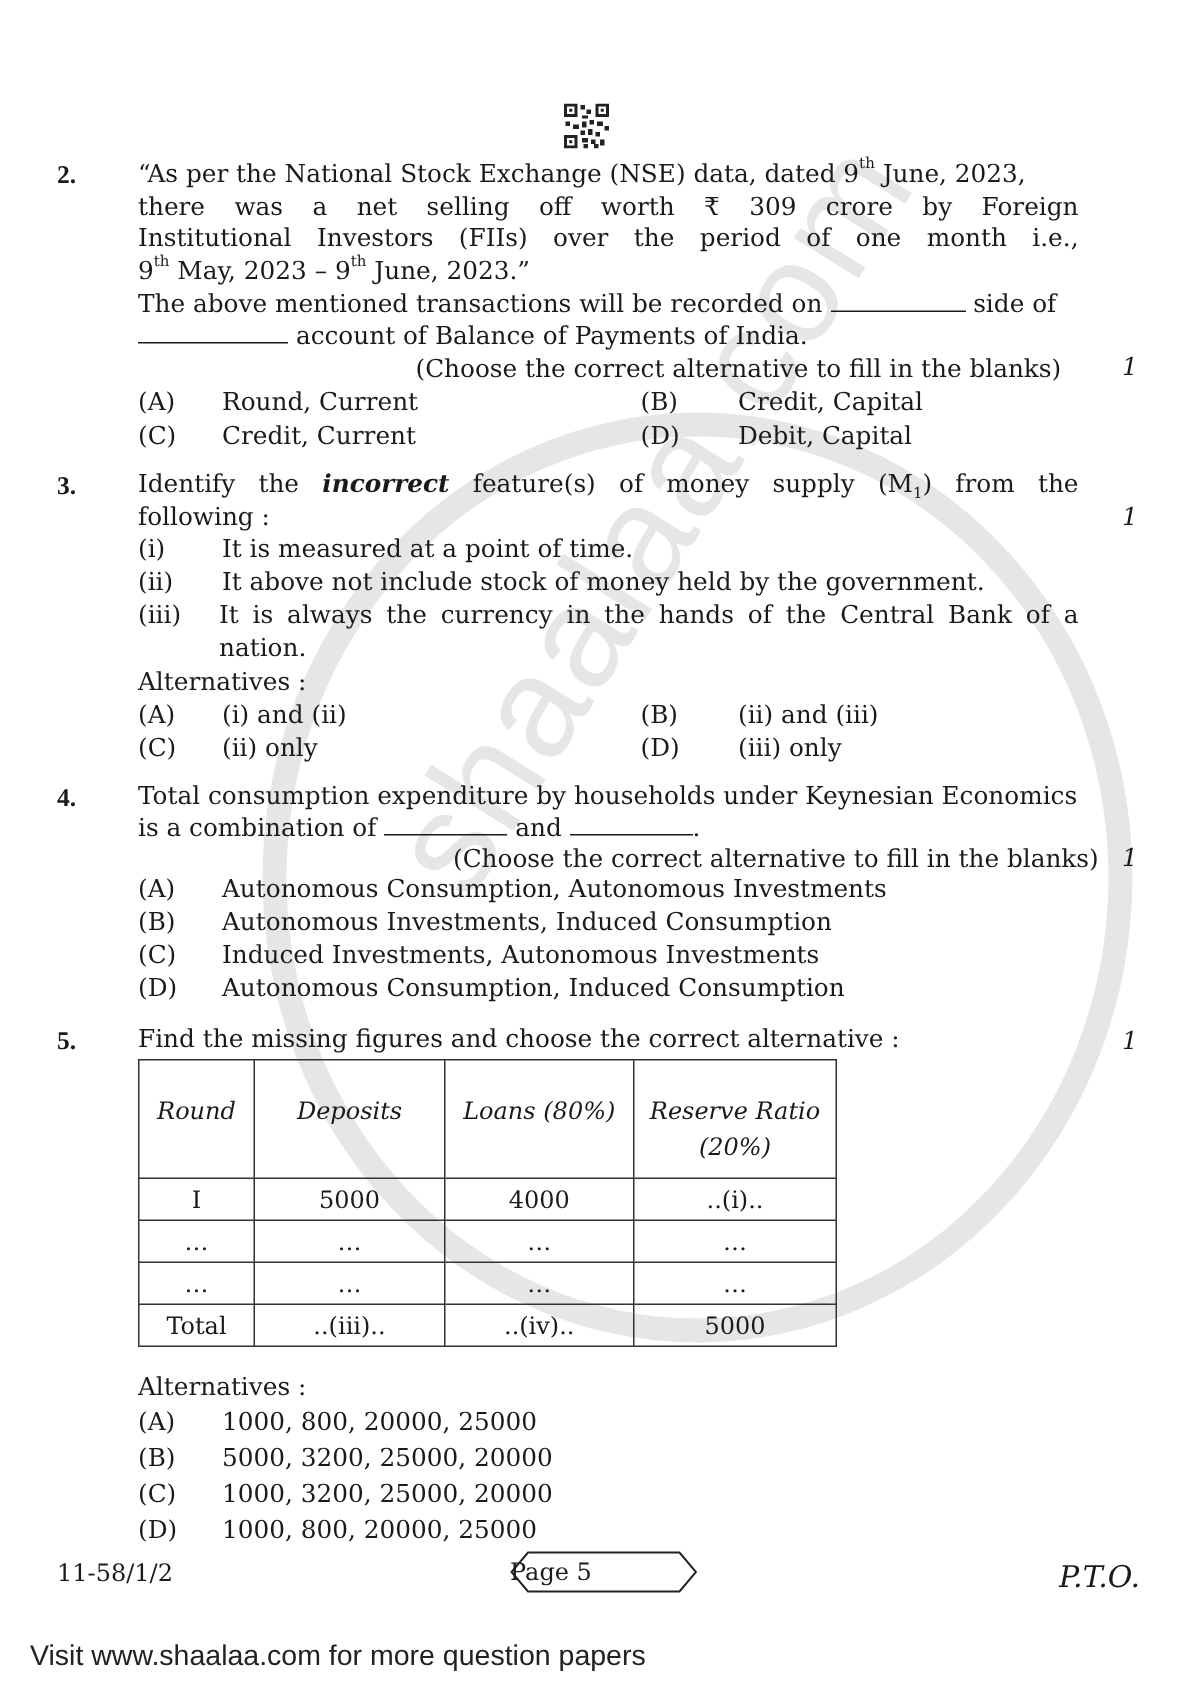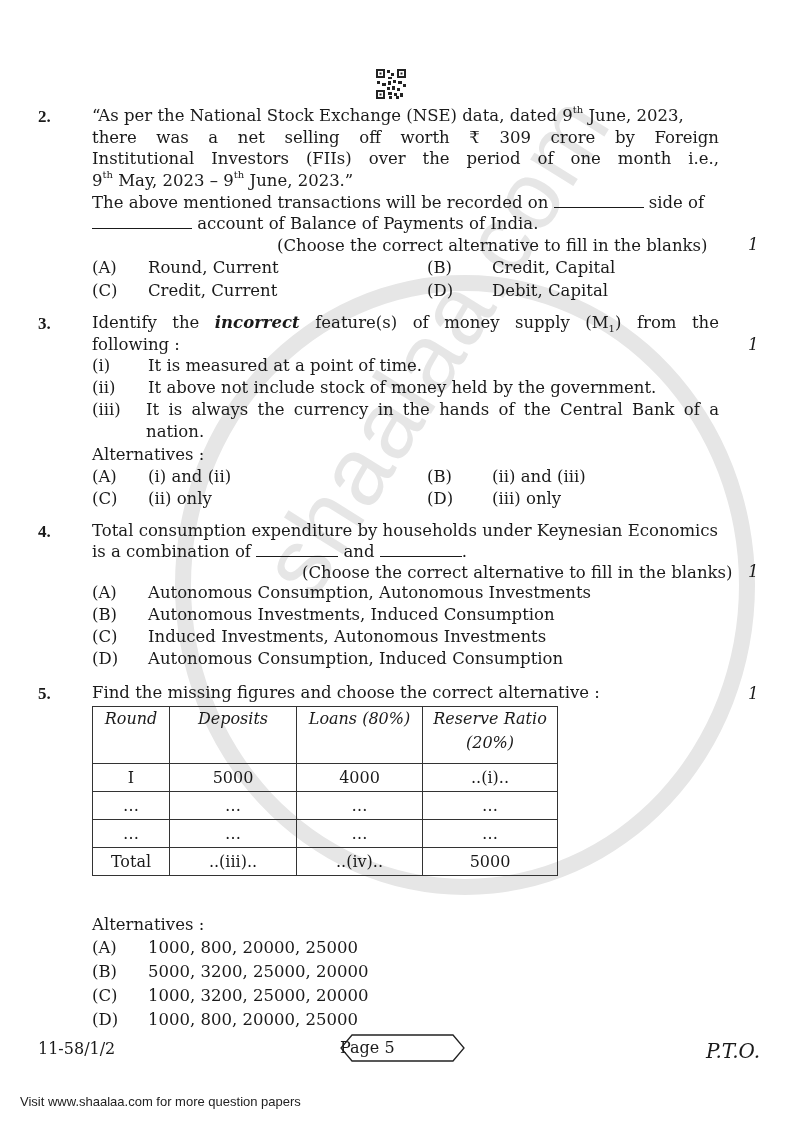--- a/index.html
+++ b/index.html
@@ -25,26 +25,26 @@
   .marks { position:absolute; left:748px; font-style:italic; }
   .opt { position:absolute; white-space:nowrap; }
   .opt .lbl { display:inline-block; width:56px; }
   sup { font-size:10px; vertical-align:top; line-height:10px; }
   sub { font-size:10px; }
   .blank { display:inline-block; border-bottom:1px solid #1a1a1a; height:14px; vertical-align:baseline; }
   table.mc {
     position:absolute; left:92px; top:706px; border-collapse:collapse; font-size:16px;
   }
   table.mc td { border:1.5px solid #333; text-align:center; padding:0 4px; height:27px; }
-  table.mc .hdr td { font-style:italic; height:56px; vertical-align:top; padding-top:0; line-height:24px; }
+  table.mc .hdr td { font-style:italic; height:56px; vertical-align:top; padding-top:22px; line-height:24px; }
   .footer-code { position:absolute; left:38px; top:1039px; font-size:16px; }
   .page-badge { position:absolute; left:340px; top:1034px; width:125px; height:28px; }
   .page-badge span { position:absolute; left:0; top:4px; width:125px; text-align:left; font-size:16px; }
   .pto { position:absolute; left:706px; top:1039px; font-style:italic; font-size:20px; }
-  .visit { position:absolute; left:20px; top:1094px; font-family:"Liberation Sans", sans-serif; font-size:13px; color:#222; }
+  .visit { position:absolute; left:20px; top:1094px; font-family:"Liberation Sans", sans-serif; font-size:19px; color:#222; }
 </style>
 </head>
 <body>
 
 <div class="watermark"></div>
 <div class="wm-text">shaalaa.com</div>
 
 <svg class="qr" viewBox="0 0 30 30">
   <rect x="0" y="0" width="9" height="9" fill="#222"></rect>
     <rect x="2" y="2" width="5" height="5" fill="#fff"></rect>

